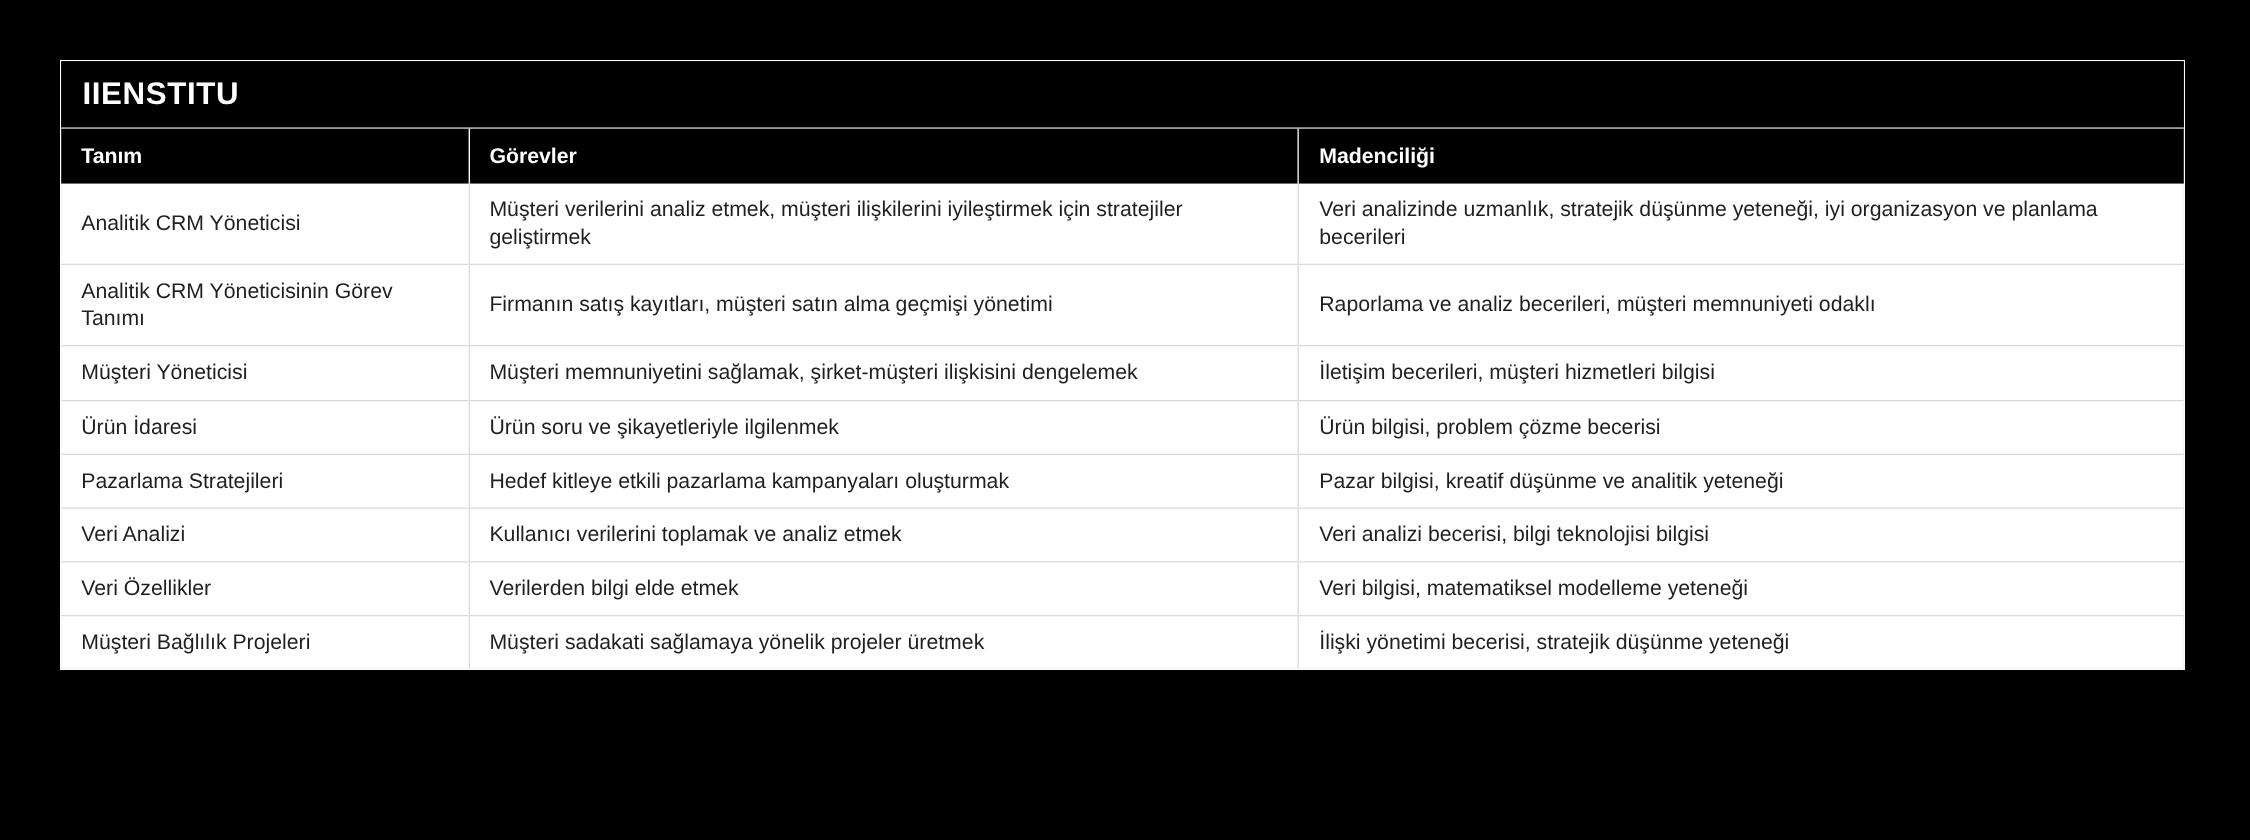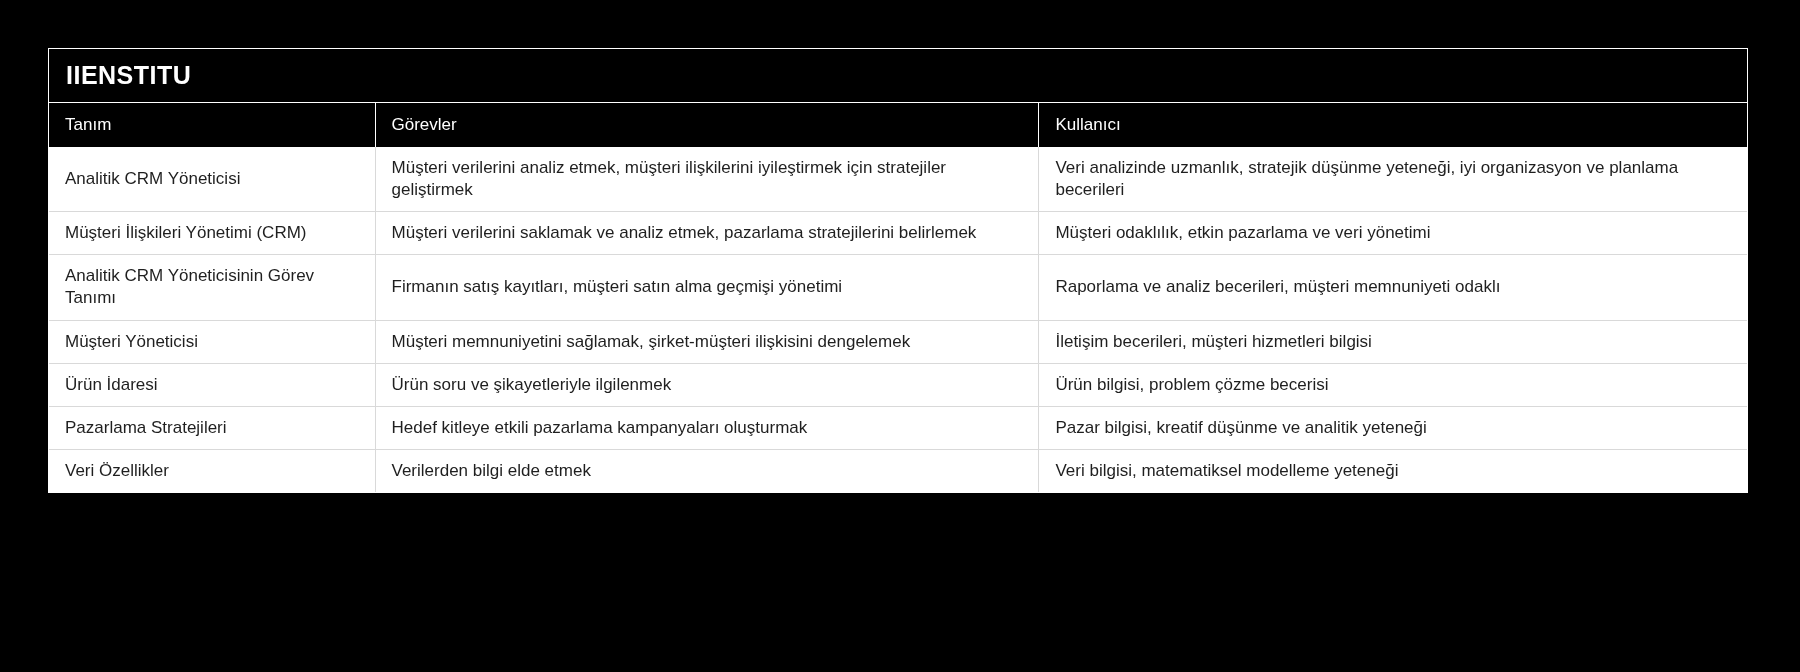--- a/index.html
+++ b/index.html
@@ -45,21 +45,21 @@
     table-layout: fixed;
     background: var(--row-bg, #fff);
   }
   col.c1 { width: 19.2%; }
   col.c2 { width: 39.1%; }
   col.c3 { width: 41.7%; }
   thead th {
     background: var(--header-bg, #000);
     color: var(--header-text, #fff);
     font-size: 17px;
-    font-weight: 400;
+    font-weight: 700;
     text-align: left;
     padding: 11px 16px;
     line-height: 1.3;
     box-sizing: border-box;
   }
   thead th + th {
     border-left: 1px solid var(--border-col, #fff);
   }
   tbody td {
     background: var(--row-bg, #fff);
@@ -89,33 +89,28 @@
     <table class="data-table">
       <colgroup>
         <col class="c1">
           <col class="c2">
           <col class="c3">
       </colgroup>
       <thead>
         <tr>
           <th>Tanım</th>
           <th>Görevler</th>
-          <th>Kullanıcı</th>
+          <th>Madenciliği</th>
         </tr>
       </thead>
       <tbody id="table-body">
           <tr>
             <td>Analitik CRM Yöneticisi</td>
             <td>Müşteri verilerini analiz etmek, müşteri ilişkilerini iyileştirmek için stratejiler geliştirmek</td>
             <td>Veri analizinde uzmanlık, stratejik düşünme yeteneği, iyi organizasyon ve planlama becerileri</td>
-          </tr>
-          <tr>
-            <td>Müşteri İlişkileri Yönetimi (CRM)</td>
-            <td>Müşteri verilerini saklamak ve analiz etmek, pazarlama stratejilerini belirlemek</td>
-            <td>Müşteri odaklılık, etkin pazarlama ve veri yönetimi</td>
           </tr>
           <tr>
             <td>Analitik CRM Yöneticisinin Görev Tanımı</td>
             <td>Firmanın satış kayıtları, müşteri satın alma geçmişi yönetimi</td>
             <td>Raporlama ve analiz becerileri, müşteri memnuniyeti odaklı</td>
           </tr>
           <tr>
             <td>Müşteri Yöneticisi</td>
             <td>Müşteri memnuniyetini sağlamak, şirket-müşteri ilişkisini dengelemek</td>
             <td>İletişim becerileri, müşteri hizmetleri bilgisi</td>
@@ -124,20 +119,30 @@
             <td>Ürün İdaresi</td>
             <td>Ürün soru ve şikayetleriyle ilgilenmek</td>
             <td>Ürün bilgisi, problem çözme becerisi</td>
           </tr>
           <tr>
             <td>Pazarlama Stratejileri</td>
             <td>Hedef kitleye etkili pazarlama kampanyaları oluşturmak</td>
             <td>Pazar bilgisi, kreatif düşünme ve analitik yeteneği</td>
           </tr>
           <tr>
+            <td>Veri Analizi</td>
+            <td>Kullanıcı verilerini toplamak ve analiz etmek</td>
+            <td>Veri analizi becerisi, bilgi teknolojisi bilgisi</td>
+          </tr>
+          <tr>
             <td>Veri Özellikler</td>
             <td>Verilerden bilgi elde etmek</td>
             <td>Veri bilgisi, matematiksel modelleme yeteneği</td>
+          </tr>
+          <tr>
+            <td>Müşteri Bağlılık Projeleri</td>
+            <td>Müşteri sadakati sağlamaya yönelik projeler üretmek</td>
+            <td>İlişki yönetimi becerisi, stratejik düşünme yeteneği</td>
           </tr>
         </tbody>
     </table>
   </div>
 </div>
 
 </body></html>

